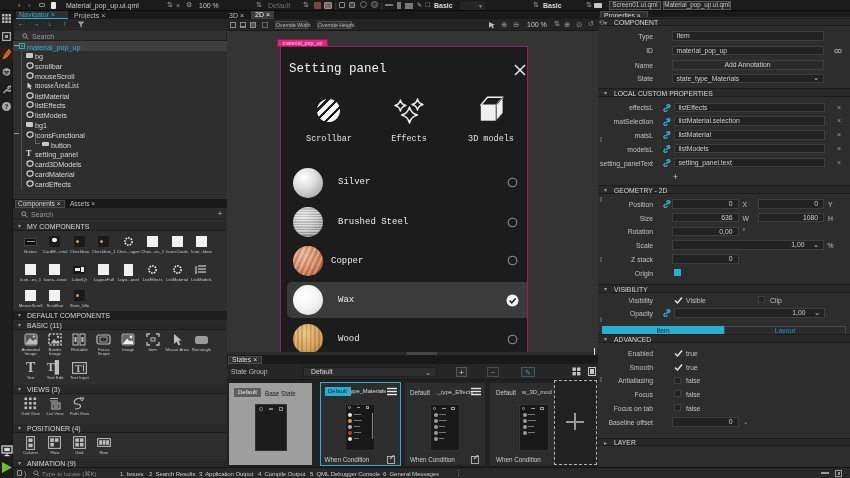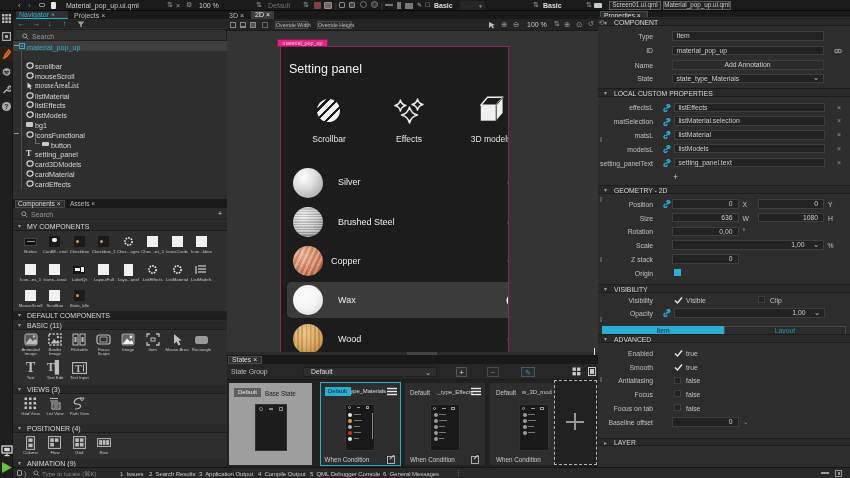--- a/index.html
+++ b/index.html
@@ -132,20 +132,24 @@
     <div id="navtree" class="abs" style="left:0;top:22px;width:214px;height:158px;font-size:7.2px;color:#d8d8d8;overflow:hidden;">
       <span class="abs" style="left:8px;top:8px;width:1px;height:140px;background:#4f4f4f;"></span>
       <div class="abs" style="left:0;top:0.0px;width:214px;height:9.8px;background:#3f3f3f;color:#2aafd3;white-space:nowrap;">
           <span class="abs" style="left:1px;top:4px;width:5px;height:1px;background:#9a9a9a;"></span>
           <svg class="abs" style="left:6px;top:2.4px;" width="6" height="6">
             <rect x="0.5" y="0.5" width="5" height="5" fill="none" stroke="#2aafd3" stroke-width="1"></rect>
             <circle cx="3" cy="3" r="1" fill="#2aafd3"></circle>
           </svg>
           <span class="abs" style="left:14px;top:1.6px;">material_pop_up</span>
         </div>
+      <div class="abs" style="left:0;top:9.8px;width:214px;height:9.8px;white-space:nowrap;">
+          <span class="abs" style="left:13px;top:2.6px;width:7px;height:4.8px;background:#c9c9c9;border-radius:1px;"></span>
+          <span class="abs" style="left:22px;top:1.6px;">bg</span>
+        </div>
       <div class="abs" style="left:0;top:19.6px;width:214px;height:9.8px;white-space:nowrap;">
           <svg class="abs" style="left:13px;top:1.6px;" width="8" height="8">
             <ellipse cx="4" cy="3.6" rx="3.1" ry="2.7" fill="none" stroke="#cfcfcf" stroke-width="1.2"></ellipse>
           </svg>
           <span class="abs" style="left:22px;top:1.6px;">scrollbar</span>
         </div>
       <div class="abs" style="left:0;top:29.4px;width:214px;height:9.8px;white-space:nowrap;">
           <svg class="abs" style="left:13px;top:1.6px;" width="8" height="8">
             <ellipse cx="4" cy="3.6" rx="3.1" ry="2.7" fill="none" stroke="#cfcfcf" stroke-width="1.2"></ellipse>
           </svg>
@@ -598,21 +602,21 @@
       <span class="abs" style="left:286px;top:1px;font-size:7.5px;">⊖</span>
       <span class="abs" style="left:300px;top:1.5px;color:#ccc;">100 %</span>
       <span class="abs" style="left:327px;top:1px;">⇅</span>
       <span class="abs" style="left:337px;top:1px;font-size:7.5px;">⊕</span>
       <span class="abs" style="left:349px;top:1px;font-size:7.5px;">⊙</span>
       <span class="abs" style="left:361px;top:1px;">↺</span>
     </div>
 
     <div class="abs" style="left:50px;top:20px;width:51px;height:8px;background:#df2484;border:0.5px solid #8d1a57;color:#ffc5e2;font-size:5.4px;text-align:center;line-height:7px;white-space:nowrap;">material_pop_up</div>
 
-    <div class="abs" id="dialog" style="left:53px;top:27px;width:229px;height:309px;background:#1c1c1c;border:1px solid #95215f;border-bottom:none;overflow:hidden;">
+    <div class="abs" id="dialog" style="left:53px;top:27px;width:248px;height:309px;background:#1c1c1c;border:1px solid #95215f;border-bottom:none;overflow:hidden;font-family:Liberation Mono, monospace;">
       <div class="abs" style="left:8px;top:14.5px;font-size:12.5px;color:#f2f2f2;">Setting panel</div>
       <svg class="abs" style="left:232.5px;top:17px;" width="12" height="12">
           <g stroke="#f0f0f0" stroke-width="1.5">
             <line x1="1" y1="1" x2="11" y2="11"></line>
             <line x1="11" y1="1" x2="1" y2="11"></line>
           </g>
         </svg>
 
       <div class="abs" style="left:36px;top:52px;width:23px;height:23px;border-radius:50%;background:repeating-linear-gradient(135deg,#1c1c1c 0 2.3px,#f4f4f4 2.3px 6.9px);"></div>
 

